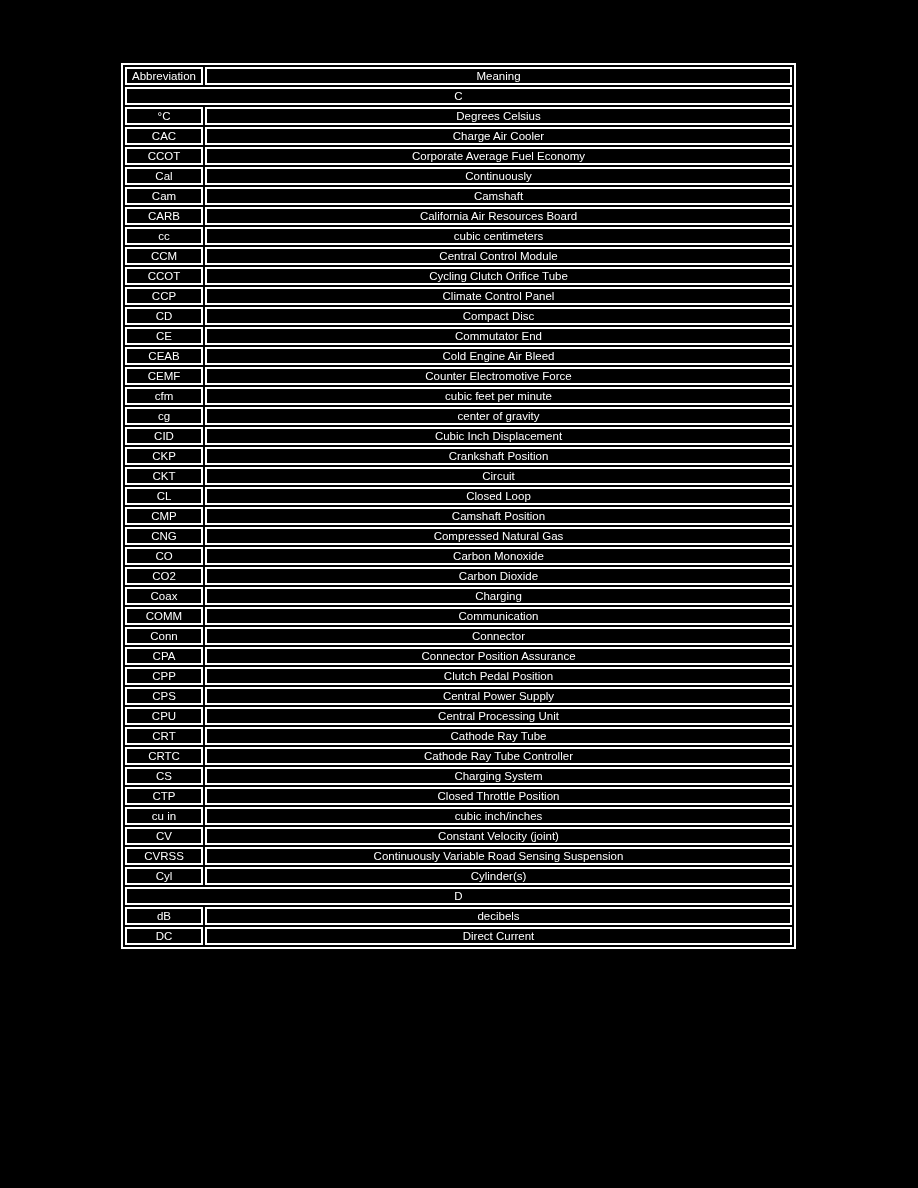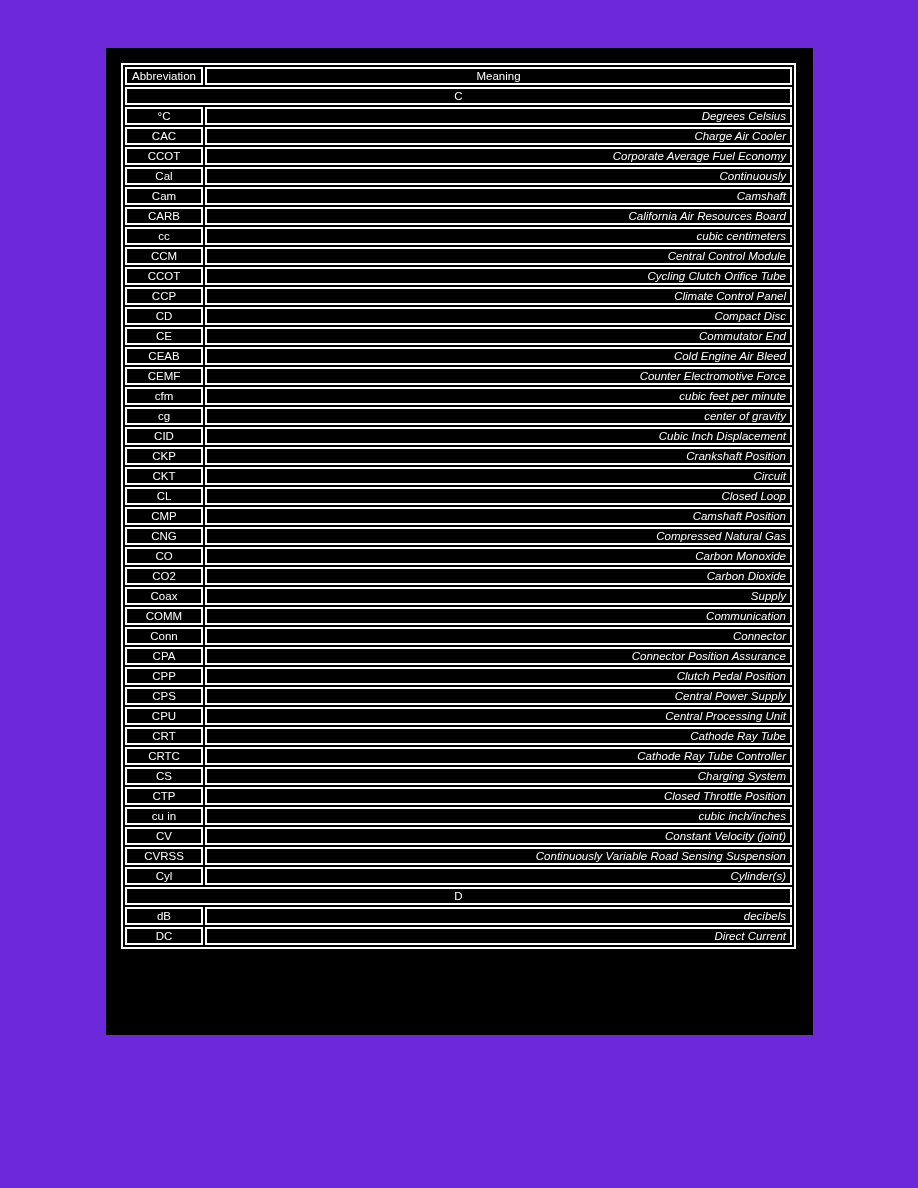--- a/index.html
+++ b/index.html
@@ -5,21 +5,21 @@
   html, body {
     margin: 0;
     padding: 0;
     background: #ffffff;
     font-family: "Liberation Sans", sans-serif;
   }
   .page {
     position: relative;
     width: 918px;
     height: 1188px;
-    background: #6d28d9;
+    background: #000000;
     overflow: hidden;
   }
   .table-panel {
     position: absolute;
     left: 106px;
     top: 48px;
     width: 707px;
     height: 987px;
     background: #000000;
     box-sizing: border-box;
@@ -44,21 +44,21 @@
     overflow: hidden;
     white-space: nowrap;
     font-weight: normal;
   }
   th.col-abbr, th.col-meaning {
     font-weight: bold;
     text-align: center;
   }
   col.c-abbr { width: 78px; }
   td.abbr-cell { text-align: center; }
-  td.meaning-cell { text-align: right; font-style: italic; }
+  td.meaning-cell { text-align: center; }
   td.section-cell { text-align: center; }
 </style>
 </head>
 <body>
 
 <div class="page">
   <div class="table-panel">
     <table class="abbr-table">
       <colgroup>
         <col class="c-abbr">
@@ -191,21 +191,21 @@
     <td class="meaning-cell">Carbon Monoxide</td>
   </tr>
 
   <tr>
     <td class="abbr-cell">CO2</td>
     <td class="meaning-cell">Carbon Dioxide</td>
   </tr>
 
   <tr>
     <td class="abbr-cell">Coax</td>
-    <td class="meaning-cell">Supply</td>
+    <td class="meaning-cell">Charging</td>
   </tr>
 
   <tr>
     <td class="abbr-cell">COMM</td>
     <td class="meaning-cell">Communication</td>
   </tr>
 
   <tr>
     <td class="abbr-cell">Conn</td>
     <td class="meaning-cell">Connector</td>

